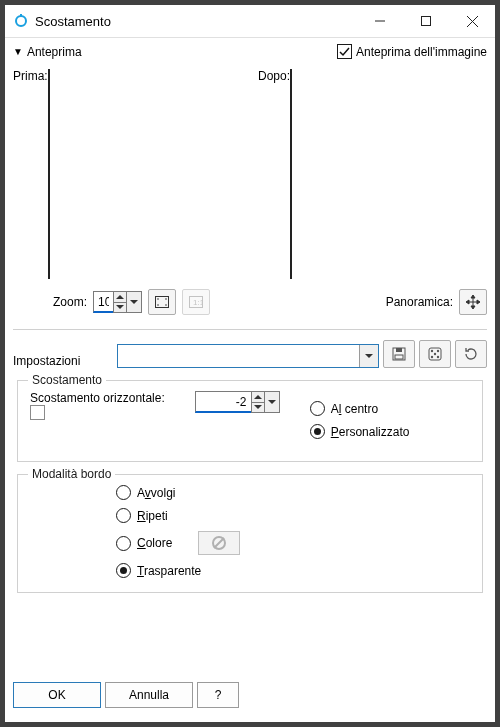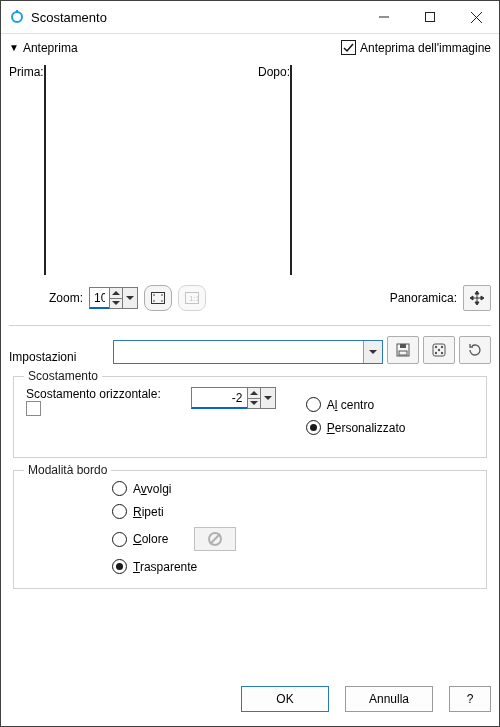--- a/index.html
+++ b/index.html
@@ -1,16 +1,16 @@
 <!DOCTYPE html>
 <html><head>
 <meta charset="utf-8">
 <style>
 html,body{margin:0;padding:0;font-family:"Segoe UI",Tahoma,sans-serif;font-size:12px;color:#000;background:#fff}
-.window{width:500px;height:727px;box-sizing:border-box;display:flex;flex-direction:column;border:1px solid #404040}
+.window{width:500px;height:727px;box-sizing:border-box;display:flex;flex-direction:column;border:5px solid #404040}
 .titlebar{height:32px;display:flex;align-items:center;padding:0 0 0 8px;border-bottom:1px solid #e0e0e0}
 .titlebar .app-icon{width:16px;height:16px;margin-right:6px}
 .titlebar .title{font-size:13px}
 .titlebar .spacer{flex:1}
 .titlebar .winbtn{width:46px;height:32px;display:flex;align-items:center;justify-content:center}
 .titlebar .winbtn svg{stroke:#222;stroke-width:1}
 .content{flex:1;padding:6px 8px 0 8px;display:flex;flex-direction:column;overflow:hidden}
 .anteprima-bar{display:flex;align-items:center;margin:0 0 10px 0}
 .anteprima-bar .tri{font-size:10px;margin-right:4px}
 .anteprima-bar .spacer{flex:1}
@@ -24,42 +24,42 @@
 .knob{position:absolute;width:86px;height:86px;border-radius:50%;background:radial-gradient(circle at 35% 35%,#bff1ff 0%,#4fb8d0 30%,#0a3644 55%,#000 58%,#0b2730 62%,#00090c 100%);box-shadow:inset 0 0 0 5px #6dd0e4,inset 0 0 0 10px #0a2730,0 0 0 2px #022029}
 .zoom-row{display:flex;align-items:center;gap:6px;margin:10px 0 12px 0}
 .zoom-row .lbl{margin-left:40px}
 .spin{display:flex;align-items:stretch;height:22px}
 .spin input{width:20px;box-sizing:border-box;border:1px solid #7a7a7a;border-right:none;text-align:right;padding:0 4px 0 4px;font-family:inherit;font-size:12px;outline:none}
 .spin input.active{border-bottom:2px solid #0a64c8}
 .spin .btns{display:flex;flex-direction:column;border:1px solid #7a7a7a;border-right:none}
 .spin .btns div{width:12px;flex:1;display:flex;align-items:center;justify-content:center;background:#efefef}
 .spin .btns div+div{border-top:1px solid #7a7a7a}
 .spin .dd{width:14px;border:1px solid #7a7a7a;background:#efefef;display:flex;align-items:center;justify-content:center}
-.iconbtn{width:26px;height:24px;border:1px solid #adadad;background:#f5f5f5;display:flex;align-items:center;justify-content:center;border-radius:8px}
+.iconbtn{width:26px;height:24px;border:1px solid #adadad;background:#f5f5f5;display:flex;align-items:center;justify-content:center;border-radius:2px}
 .iconbtn.disabled{opacity:.5}
 .sep{height:1px;background:#d0d0d0;margin:2px 0 10px 0}
 .settings-row{display:flex;align-items:flex-end;gap:4px;margin-bottom:12px}
 .settings-row .lbl{width:100px}
 .preset{flex:1;height:22px;border:1px solid #2a7ab8;display:flex}
 .preset .field{flex:1}
 .preset .dd{width:18px;border-left:1px solid #9a9a9a;background:#efefef;display:flex;align-items:center;justify-content:center}
 .toolbtn{width:30px;height:26px;border:1px solid #adadad;background:#f5f5f5;display:flex;align-items:center;justify-content:center;border-radius:2px}
 .fieldset{border:1px solid #d0d0d0;margin:0 4px 12px 4px;padding:10px 12px 14px 12px;position:relative}
 .fieldset .legend{position:absolute;top:-8px;left:10px;background:#fff;padding:0 4px;color:#1a1a1a}
 .scost-body{display:flex;gap:30px;align-items:flex-start}
 .scost-col .sub{margin-bottom:0}
 .scost-col .inputrow{display:flex;align-items:center;gap:4px}
 .tinychk{width:13px;height:13px;border:1px solid #8a8a8a;background:#fff}
 .radio{display:flex;align-items:center;gap:6px;margin-bottom:8px;cursor:default}
 .radio .r{width:13px;height:13px;border:1px solid #1a1a1a;border-radius:50%;display:flex;align-items:center;justify-content:center}
 .radio .r .dot{width:7px;height:7px;border-radius:50%;background:#1a1a1a}
 .radio .txt .ul{text-decoration:underline}
 .swatch{width:40px;height:22px;border:1px solid #c0c0c0;background:#f3f3f3;display:flex;align-items:center;justify-content:center;margin-left:20px}
 .swatch svg{stroke:#b0b0b0;stroke-width:2;fill:none}
-.buttons{display:flex;gap:16px;justify-content:flex-end;padding:12px 0 14px 0}
+.buttons{display:flex;gap:4px;justify-content:flex-start;padding:12px 0 14px 0}
 .btn{min-width:86px;height:24px;border:1px solid #2a7ab8;background:#fdfdfd;display:flex;align-items:center;justify-content:center;font-family:inherit;font-size:12px}
 .btn.sec{border-color:#9a9a9a}
 .caret{width:0;height:0;border-left:4px solid transparent;border-right:4px solid transparent}
 .caret.down{border-top:4px solid #333}
 .caret.up{border-bottom:4px solid #333}
 .pan-move{width:26px;height:24px;border:1px solid #adadad;background:#f5f5f5;display:flex;align-items:center;justify-content:center;border-radius:2px}
 </style>
 </head>
 <body>
 

